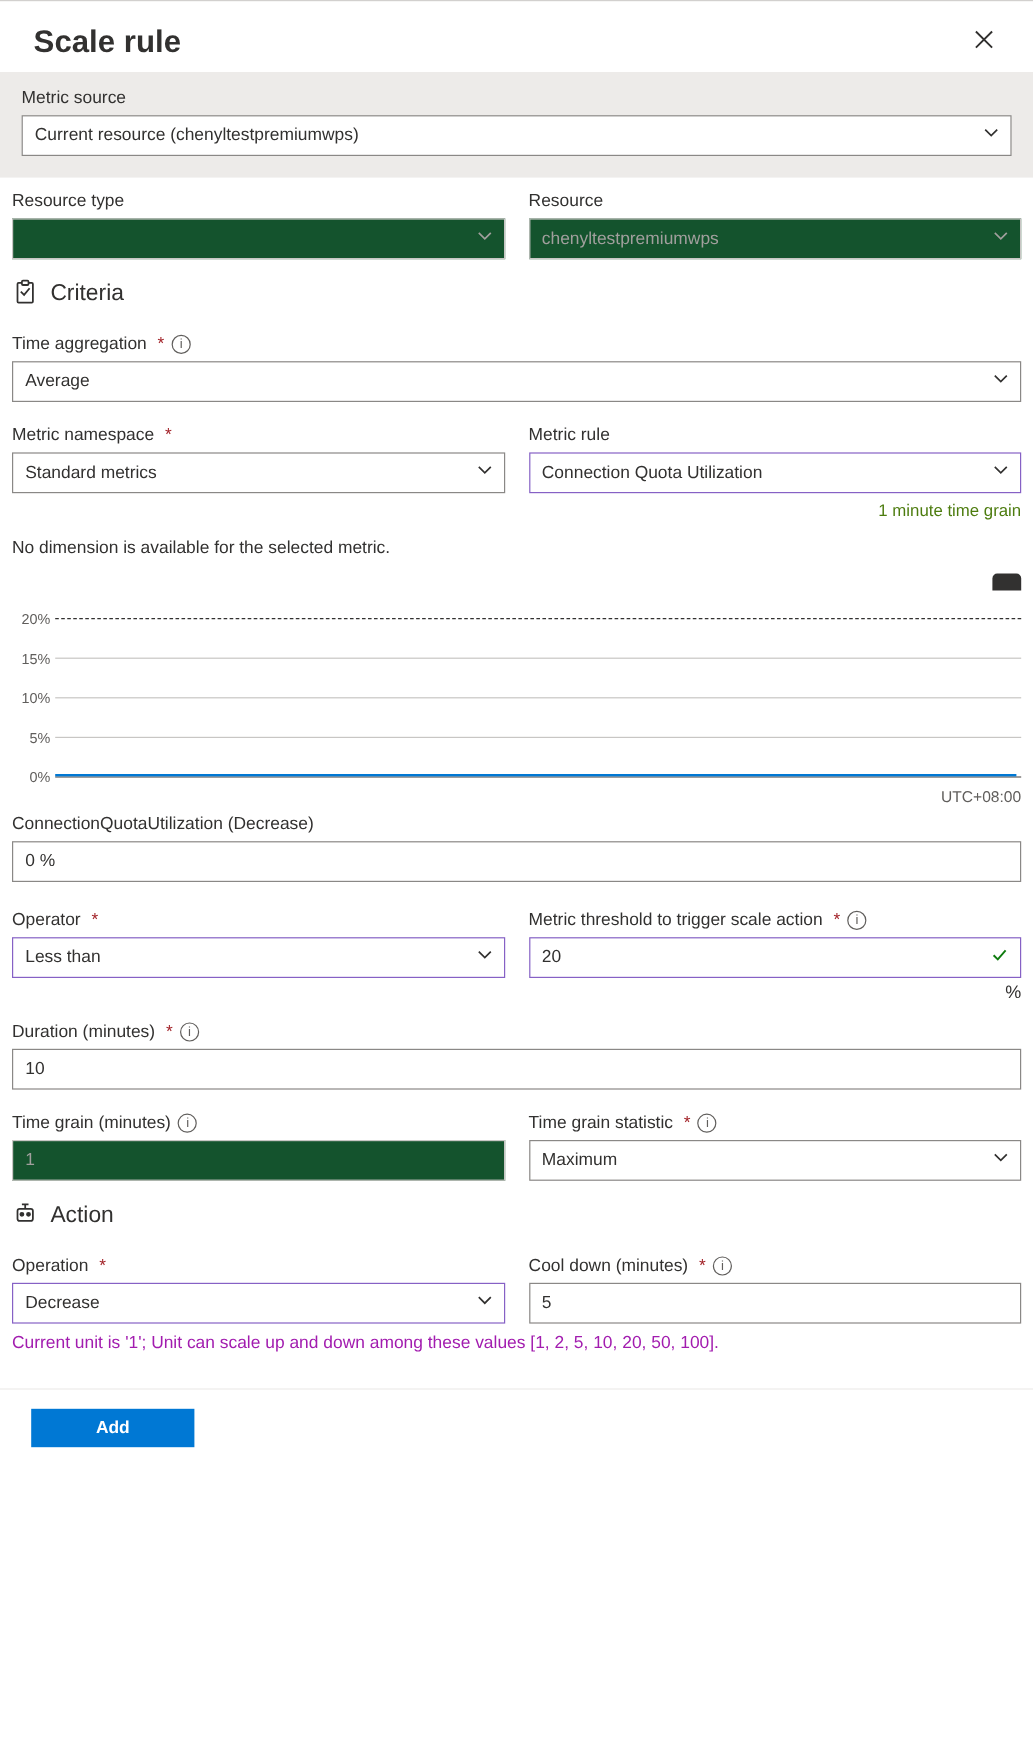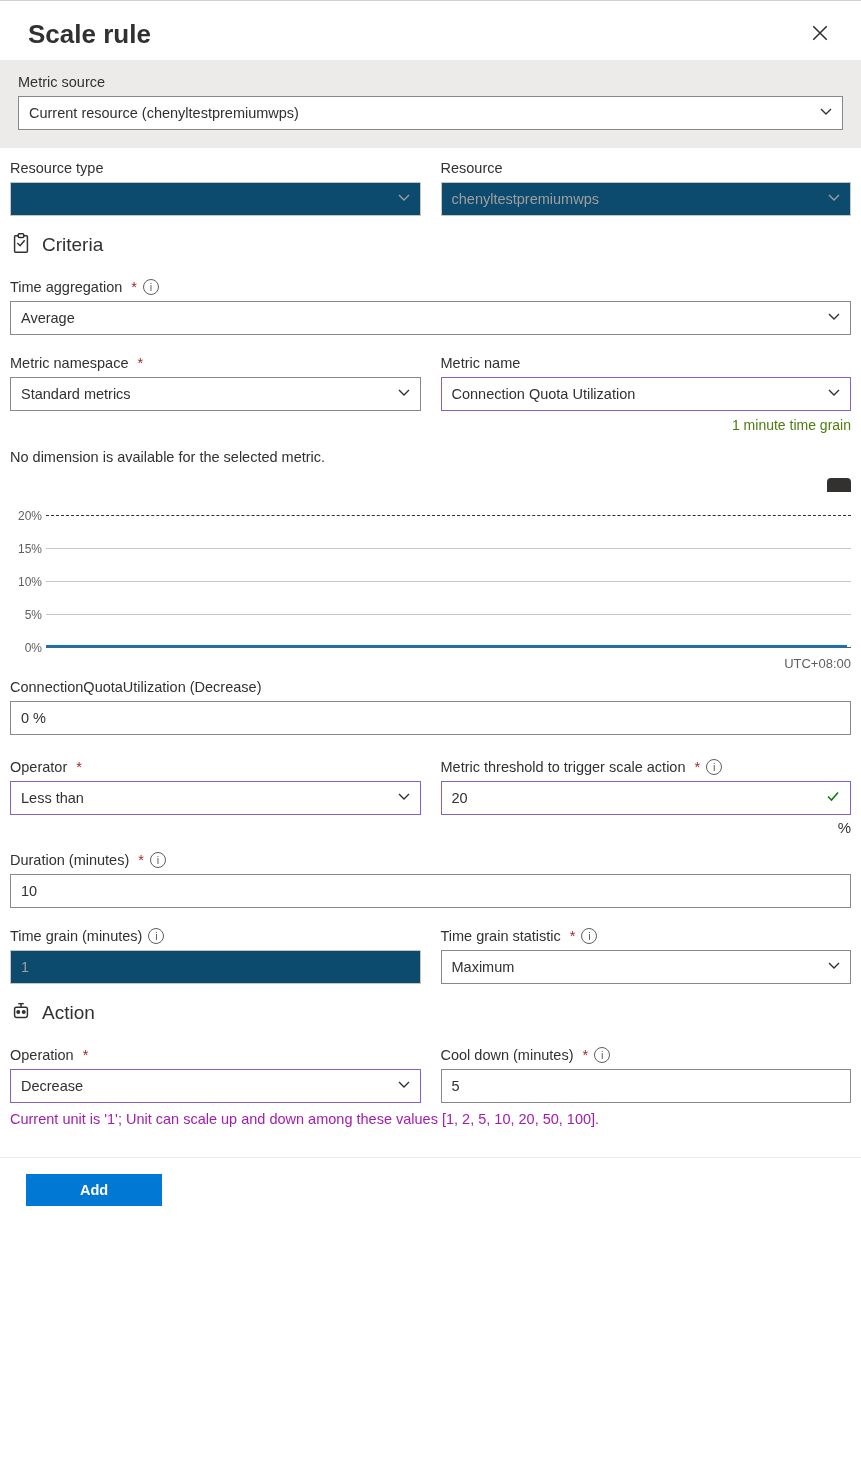--- a/index.html
+++ b/index.html
@@ -30,21 +30,21 @@
   .select, .input {
     width: 100%; height: 34px; border: 1px solid #8a8886; background:#fff;
     padding: 0 10px; font-size: 14.5px; color:#323130;
     display:flex; align-items:center; justify-content:space-between;
     position:relative;
   }
   .select .chev, .chev-standalone {
     position:absolute; right:10px; top:50%; transform:translateY(-50%);
     pointer-events:none;
   }
-  .select.disabled, .input.disabled { background:#0c4a6e; color:#a19f9d; border-color:#c8c6c4; }
+  .select.disabled, .input.disabled { background:#14532d; color:#a19f9d; border-color:#c8c6c4; }
   .select.selected-purple { border-color:#8661c5; }
   .input.valid { border-color:#8661c5; }
   .input input { border:none; outline:none; width:100%; height:100%; font-size:14.5px; color:#323130; background:transparent;}
   .section { padding: 12px 10px 0 10px; border-radius: 28px; }
   .row { display:flex; gap:20px; margin-bottom:16px; }
   .col { flex:1; min-width:0; }
   .section-head { display:flex; align-items:center; gap:10px; margin: 14px 0 10px 0; padding-left:10px;}
   .section-head h2 { font-size:19px; font-weight:400; }
   .icon-svg { width:22px; height:22px; }
   .hint-right { text-align:right; font-size:14px; color:#4d7c0f; margin-top:6px; }
@@ -153,21 +153,21 @@
         <div class="select">
           <span>Standard metrics</span>
           <span class="chev">
             <svg class="chev-svg" viewBox="0 0 12 12">
                 <path d="M1 3 L6 8 L11 3" stroke="#323130" stroke-width="1.4" fill="none"></path>
               </svg>
           </span>
         </div>
       </div>
       <div class="col">
-        <div class="label">Metric name</div>
+        <div class="label">Metric rule</div>
         <div class="select selected-purple">
           <span>Connection Quota Utilization</span>
           <span class="chev">
             <svg class="chev-svg" viewBox="0 0 12 12">
                 <path d="M1 3 L6 8 L11 3" stroke="#323130" stroke-width="1.4" fill="none"></path>
               </svg>
           </span>
         </div>
         <div class="hint-right">1 minute time grain</div>
       </div>

